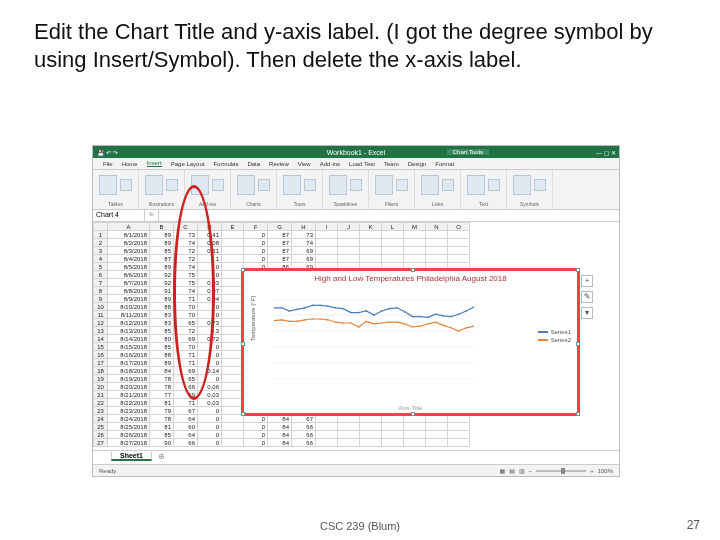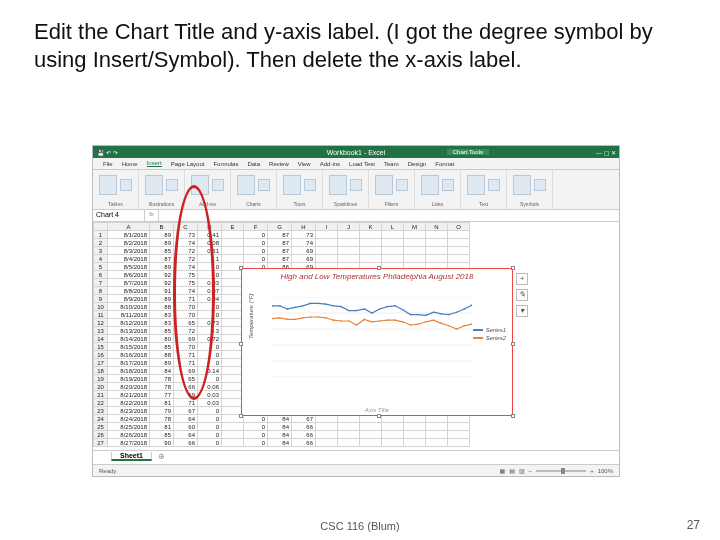--- a/index.html
+++ b/index.html
@@ -25,21 +25,21 @@
   .fxlabel { width: 14px; font-size: 6px; color: #888; text-align: center; border-right: 1px solid #ccc; padding-top: 1px; }
   .fx { flex: 1; font-size: 7px; padding: 1px 3px; }
   .sheet { position: relative; height: 242px; overflow: hidden; }
   table.grid { border-collapse: collapse; font-size: 6px; }
   table.grid th, table.grid td { border: 1px solid #d4d4d4; height: 8px; padding: 0 2px; font-weight: normal; color: #222; text-align: right; }
   table.grid th { background: #f0f0f0; text-align: center; }
   table.grid th.rowh { width: 14px; }
   table.grid td.date { width: 42px; text-align: right; }
   table.grid td.n { width: 24px; }
   table.grid td.empty { width: 22px; }
-  .chart-obj { position: absolute; left: 148px; top: 46px; width: 272px; height: 148px; border: 1px solid #ef4444; background: #fff; font-style: italic; }
+  .chart-obj { position: absolute; left: 148px; top: 46px; width: 339px; height: 148px; border: 3px solid #ef4444; background: #fff; }
   .chart-obj .handle { position: absolute; width: 4px; height: 4px; border: 1px solid #888; background: #fff; }
   .chart-obj .h-tl { left: -3px; top: -3px; } .chart-obj .h-tr { right: -3px; top: -3px; }
   .chart-obj .h-bl { left: -3px; bottom: -3px; } .chart-obj .h-br { right: -3px; bottom: -3px; }
   .chart-obj .h-t { left: 50%; top: -3px; } .chart-obj .h-b { left: 50%; bottom: -3px; }
   .chart-obj .h-l { left: -3px; top: 50%; } .chart-obj .h-r { right: -3px; top: 50%; }
   .chart-title { text-align: center; font-size: 8px; color: #a33; padding: 4px 0 2px; line-height: 1.1; }
   .plot { position: absolute; left: 30px; top: 28px; width: 200px; height: 80px; }
   .legend { position: absolute; right: 6px; top: 56px; font-size: 6px; }
   .legend div { display: flex; align-items: center; gap: 3px; margin: 2px 0; color: #555; }
   .legend .sw { width: 10px; height: 2px; }
@@ -779,14 +779,14 @@
       <span>−</span>
         <div class="track"></div>
         <span>+</span>
       <span>100%</span>
     </div>
   </div>
 </div>
 
 <div class="red-oval"></div>
 
-<div class="footer-center">CSC 116 (Blum)</div>
+<div class="footer-center">CSC 239 (Blum)</div>
 <div class="page-num">27</div>
 
 </body></html>

